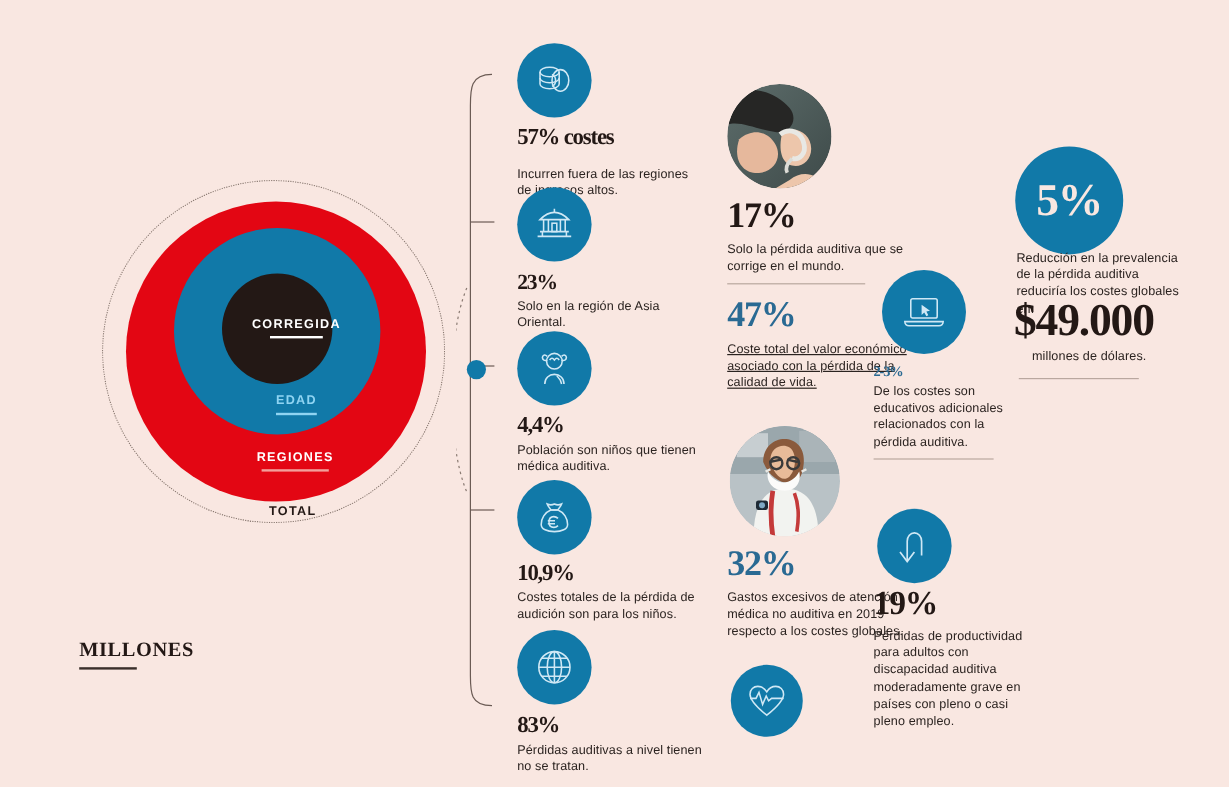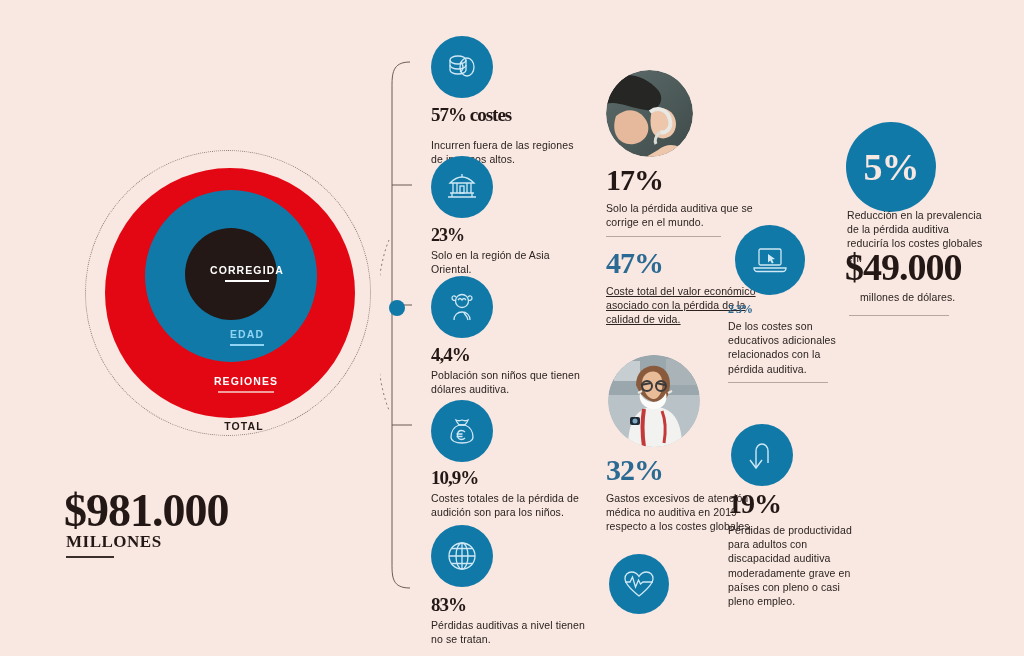--- a/index.html
+++ b/index.html
@@ -131,21 +131,20 @@
     <div class="abs ring-label lbl-regiones">
       <span>REGIONES</span>
       <span class="bar"></span>
     </div>
     <div class="abs ring-label lbl-total">
       <span>TOTAL</span>
       
     </div>
   </div>
 
-  <div class="abs big-money pct-big">$981.000</div>
   <div class="abs big-money-sub">MILLONES</div>
   <div class="abs money-rule"></div>
 
   <svg class="abs bracket-svg" width="40" height="570" viewBox="0 0 40 570" fill="none">
     <path d="M30 22 C12 22 12 34 12 48 L12 523 C12 537 12 548 30 548" stroke="#6b5b54" stroke-width="1" fill="none"></path>
     <line x1="12" y1="145" x2="32" y2="145" stroke="#6b5b54" stroke-width="1"></line>
     <line x1="12" y1="265" x2="32" y2="265" stroke="#6b5b54" stroke-width="1"></line>
     <line x1="12" y1="385" x2="32" y2="385" stroke="#6b5b54" stroke-width="1"></line>
     <path d="M9 200 C-8 240 -8 330 9 370" stroke="#8a7a72" stroke-width="1" fill="none" stroke-dasharray="2 3"></path>
   </svg>
@@ -188,21 +187,21 @@
     <svg width="34" height="34" viewBox="0 0 34 34" stroke="#CFE8F5" stroke-width="1.3" fill="none">
       <circle cx="17" cy="11" r="6.5"></circle>
       <path d="M11 7c-2-2-4-1-4 1s2 3 4 2M23 7c2-2 4-1 4 1s-2 3-4 2"></path>
       <path d="M13 10c1.5-2 2.5-2 4 0 1.5-2 2.5-2 4 0"></path>
       <path d="M9 30c0-5 3.5-8 8-8s8 3 8 8"></path>
       <path d="M19 23l3 4 1 3"></path>
     </svg>
   </div>
   <div class="abs" style="left:431px;top:345px;width:160px;">
     <div class="pct-big" style="font-size:19px;">4,4%</div>
-    <div class="desc" style="margin-top:4px;">Población son niños que tienen dólares auditiva.</div>
+    <div class="desc" style="margin-top:4px;">Población son niños que tienen médica auditiva.</div>
   </div>
 
   <div class="abs icon-circle" style="left:431px;top:400px;width:62px;height:62px;">
     <svg width="34" height="34" viewBox="0 0 34 34" stroke="#CFE8F5" stroke-width="1.3" fill="none">
       <path d="M11 6c2 1 4 1 6 0 2 1 4 1 6 0-1 3-3 4-3 5h-6c0-1-2-2-3-5z"></path>
       <path d="M14 11c-5 2-8 7-8 12 0 4 5 6 11 6s11-2 11-6c0-5-3-10-8-12z"></path>
       <path d="M20 18c-1-1-2-1.5-3.5-1.5-2.5 0-4 1.8-4 4.5s1.5 4.5 4 4.5c1.5 0 2.5-.5 3.5-1.5"></path>
       <path d="M11.5 20h6M11.5 22.5h6"></path>
     </svg>
   </div>

